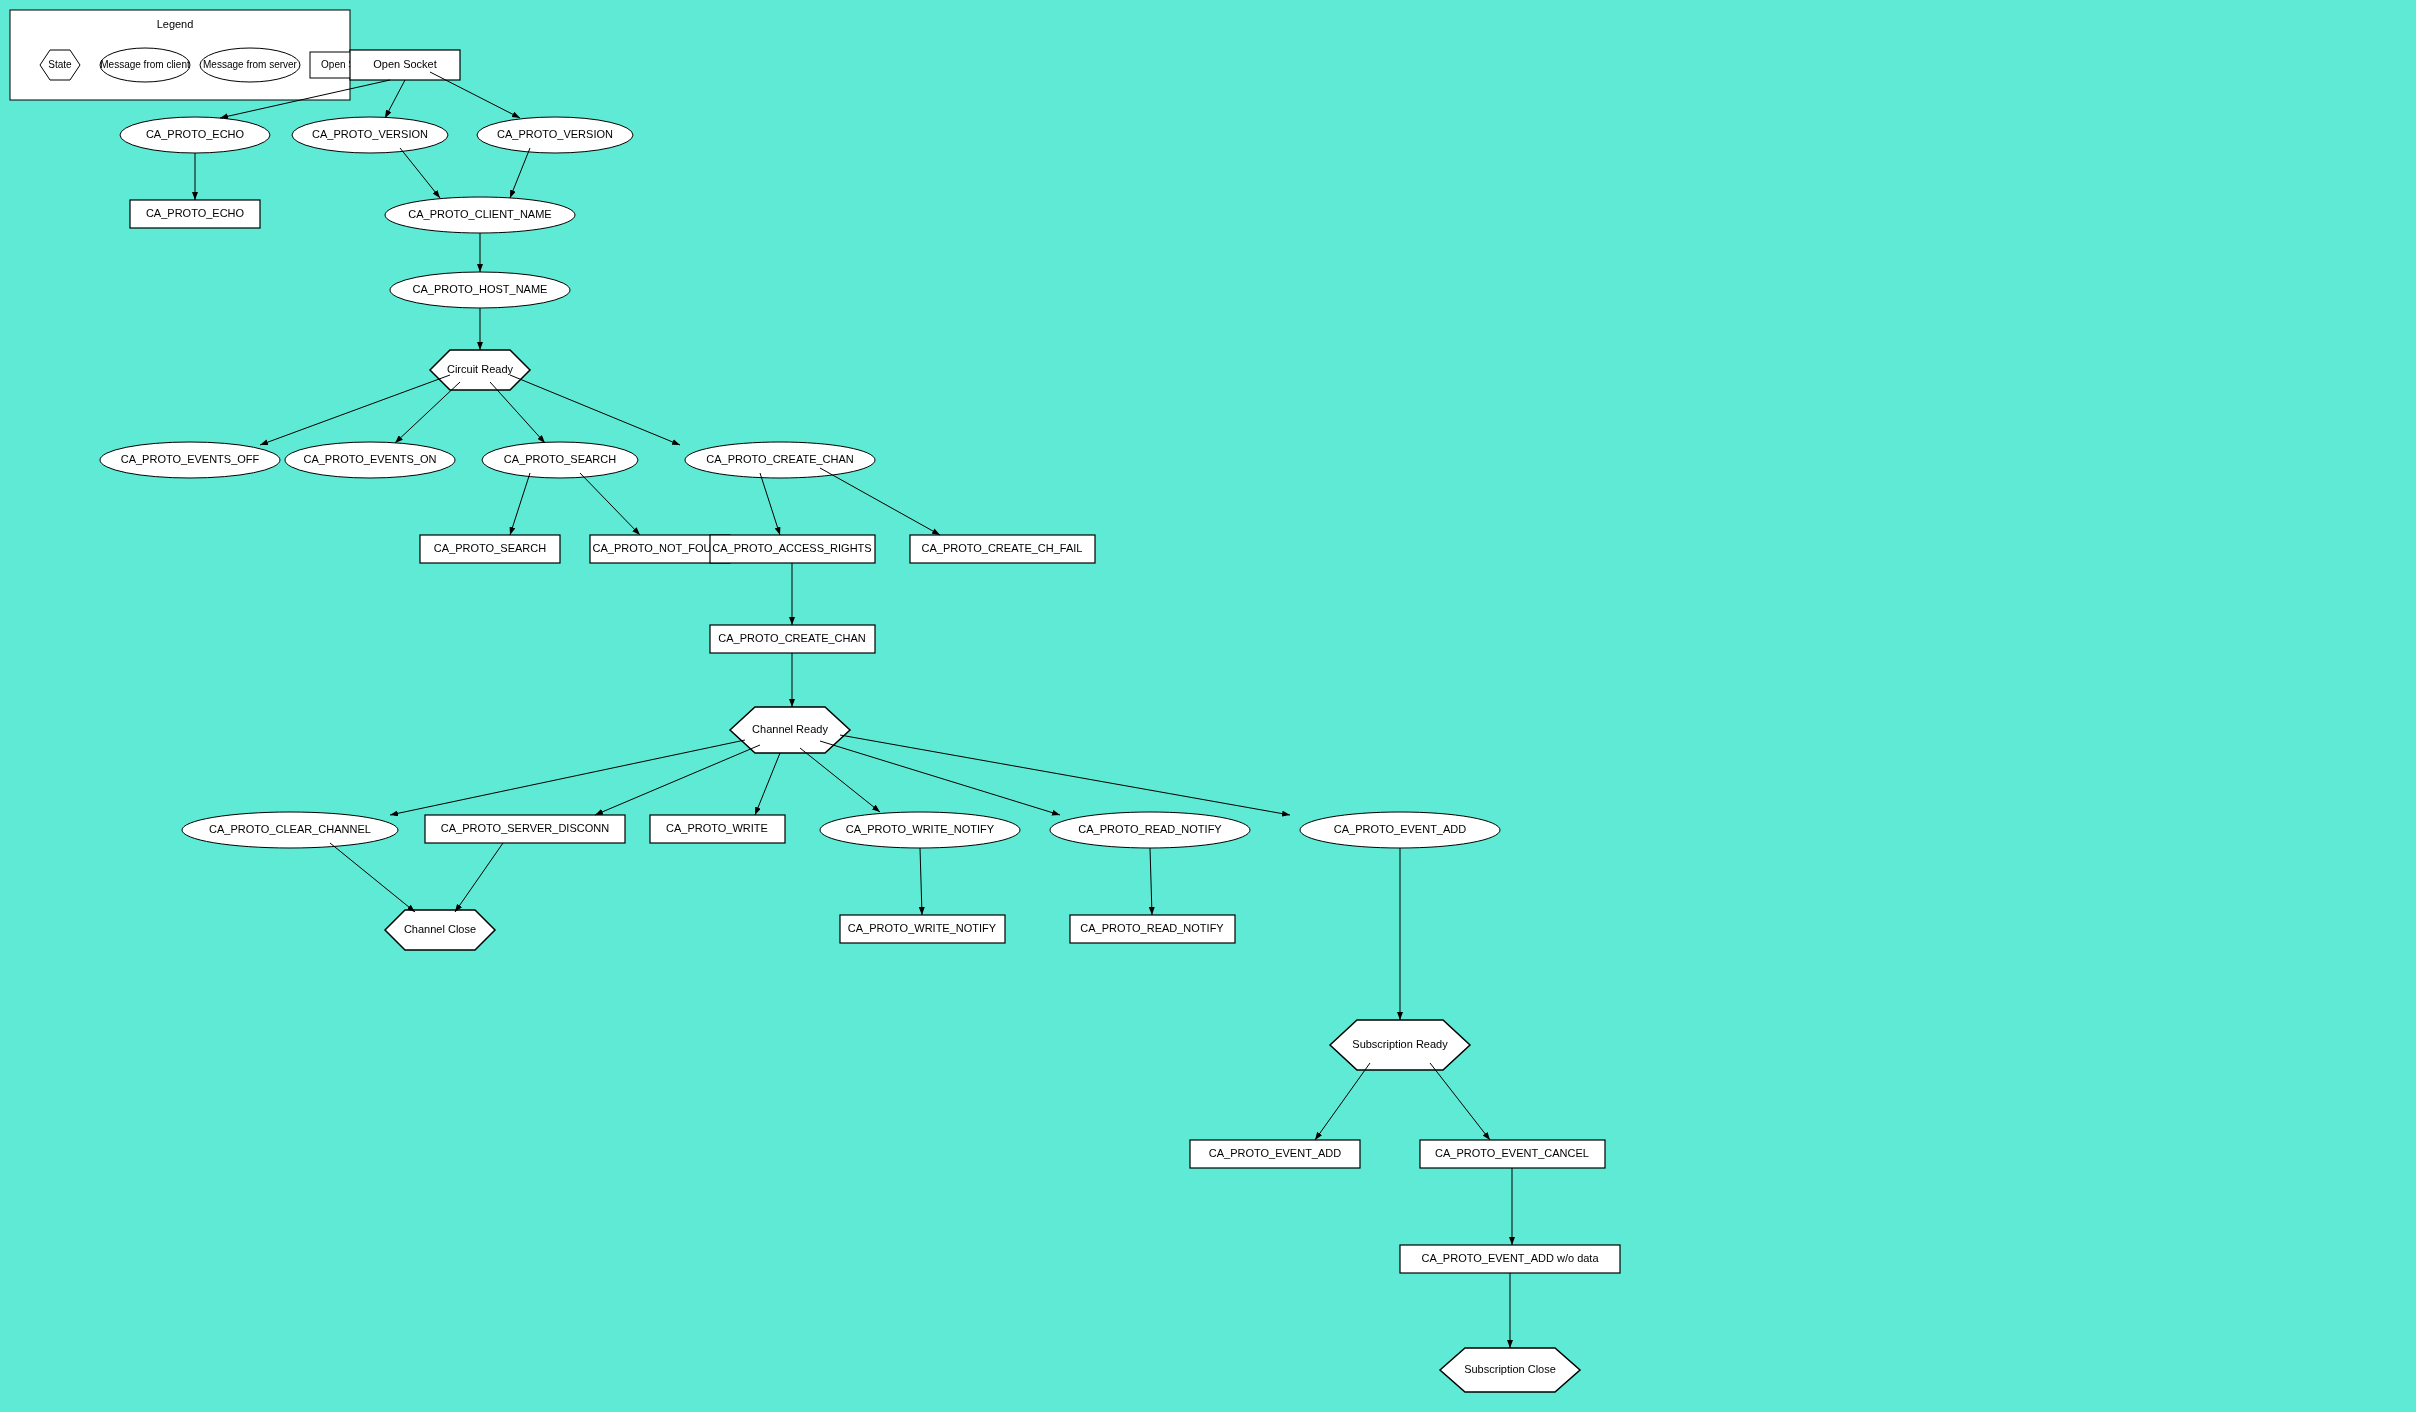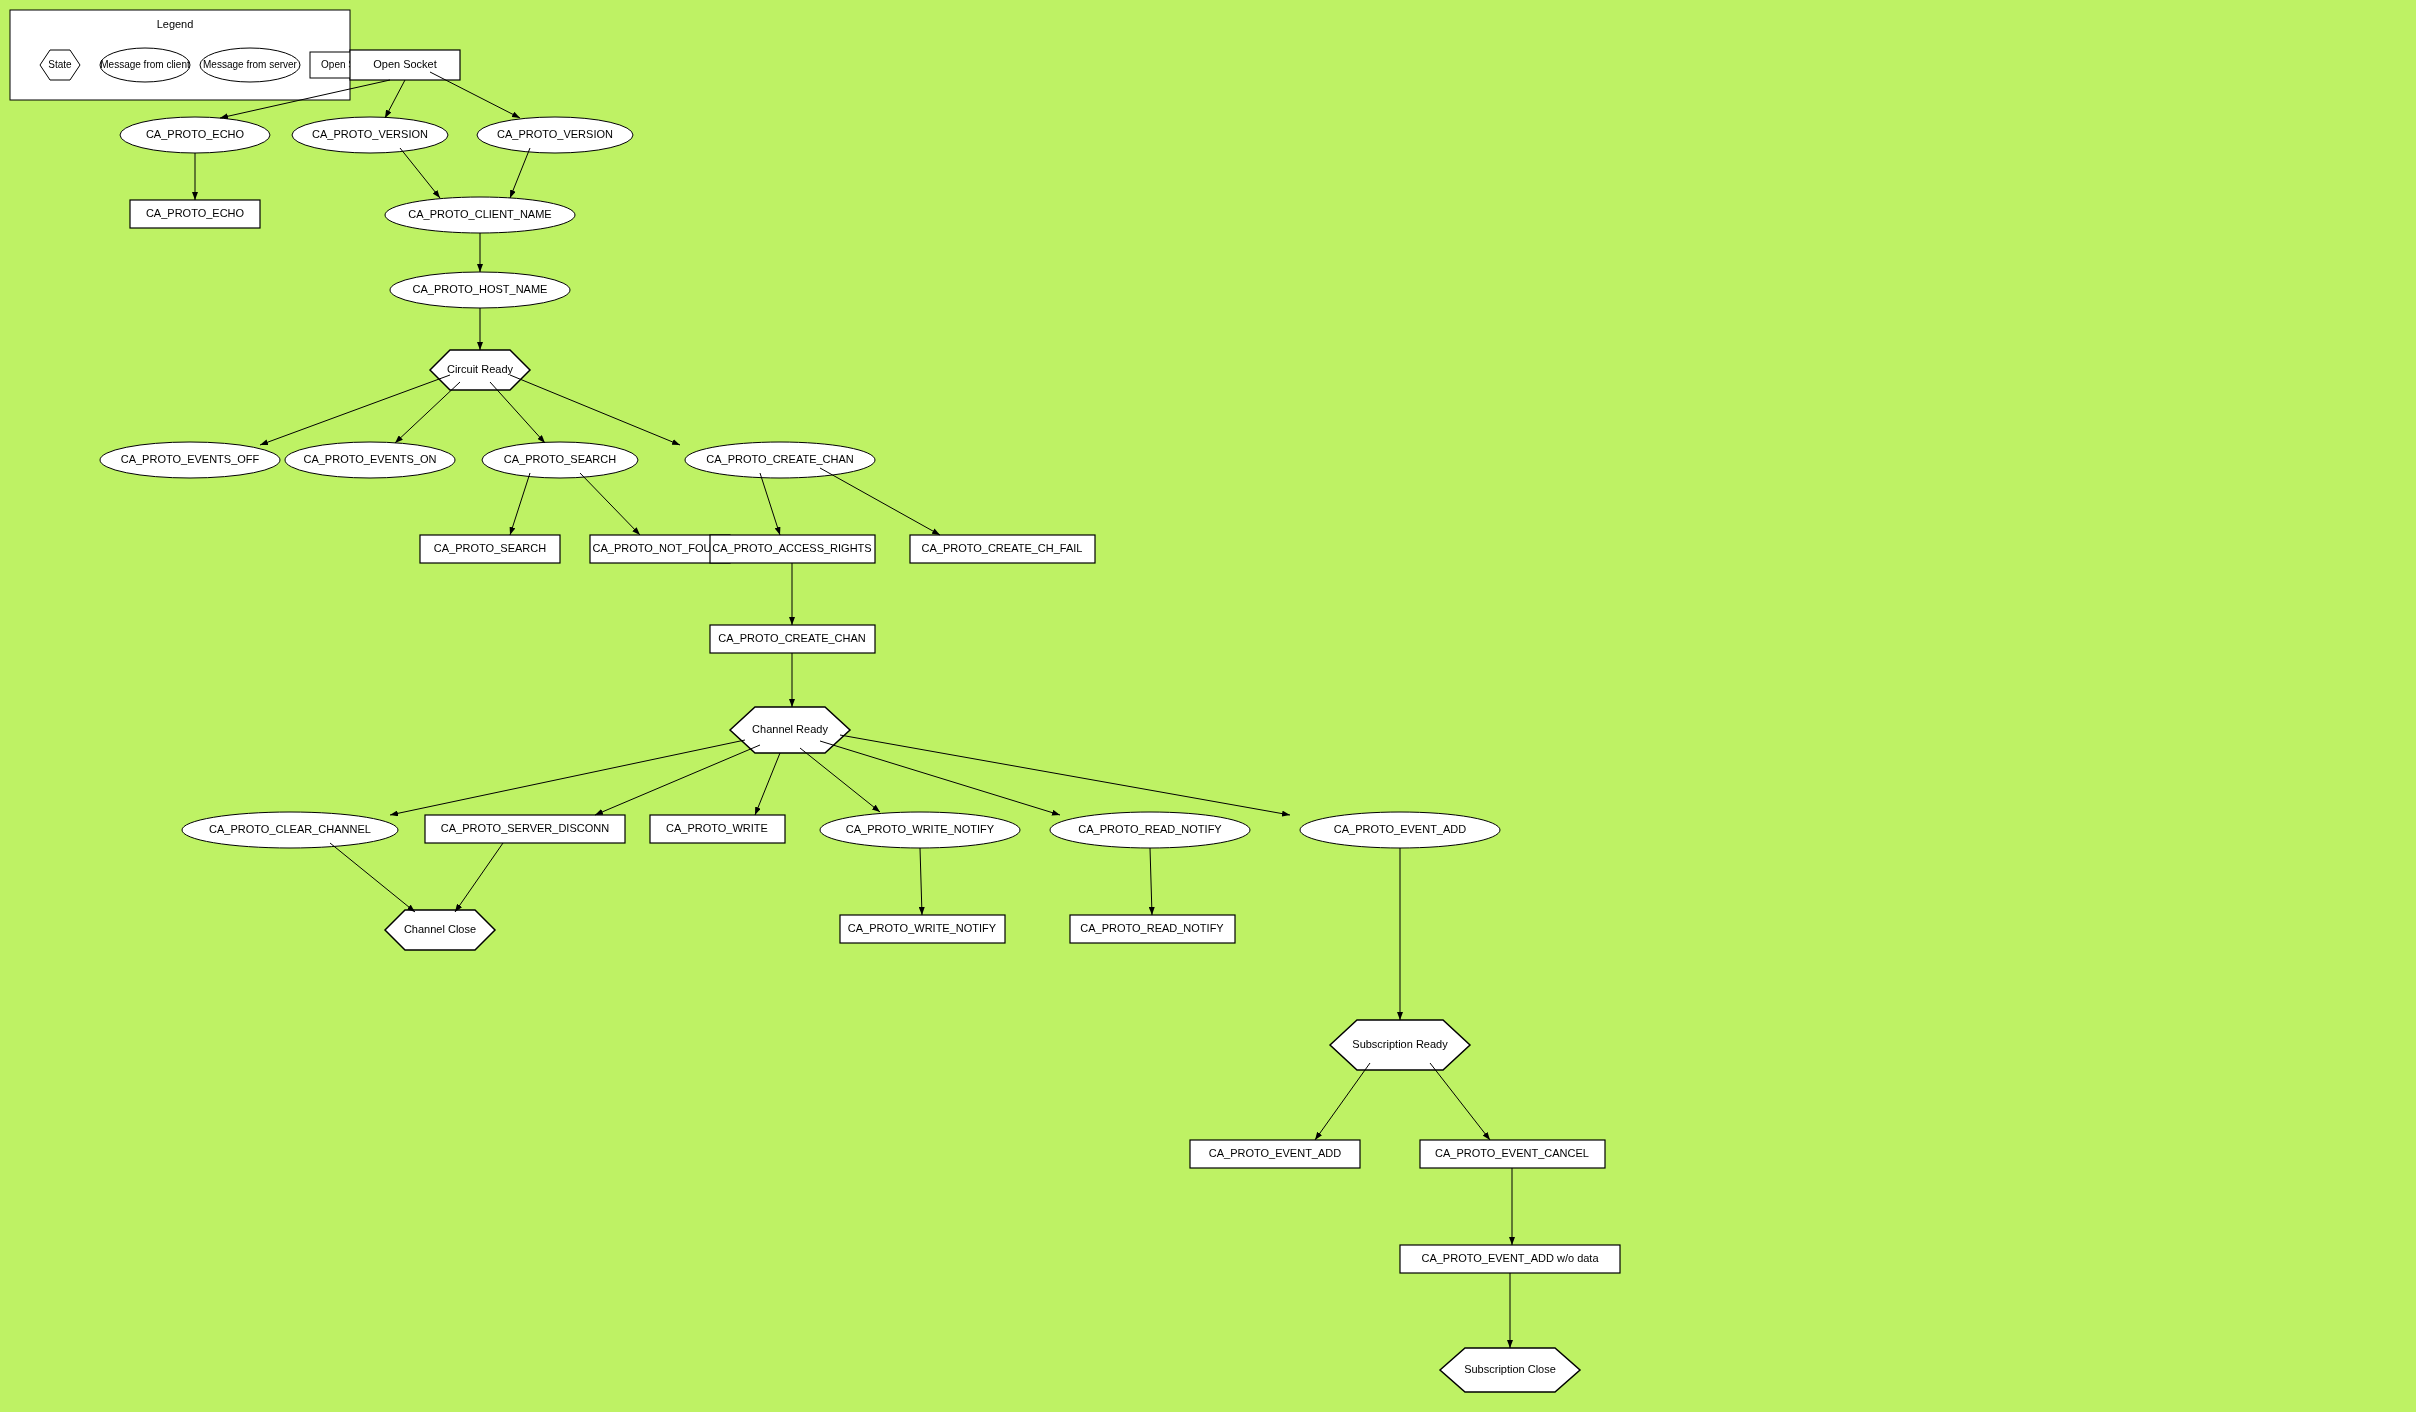--- a/index.html
+++ b/index.html
@@ -6,21 +6,21 @@
     body {
       background: #ffffff;
       font-family: Arial, sans-serif;
       font-size: 11px;
       overflow: auto;
     }
     .diagram-container {
       position: relative;
       width: 2416px;
       height: 1412px;
-      background: #bef264;
+      background: #5eead4;
     }
     svg {
       position: absolute;
       top: 0; left: 0;
       width: 100%; height: 100%;
     }
   </style>
 </head>
 <body>
 

